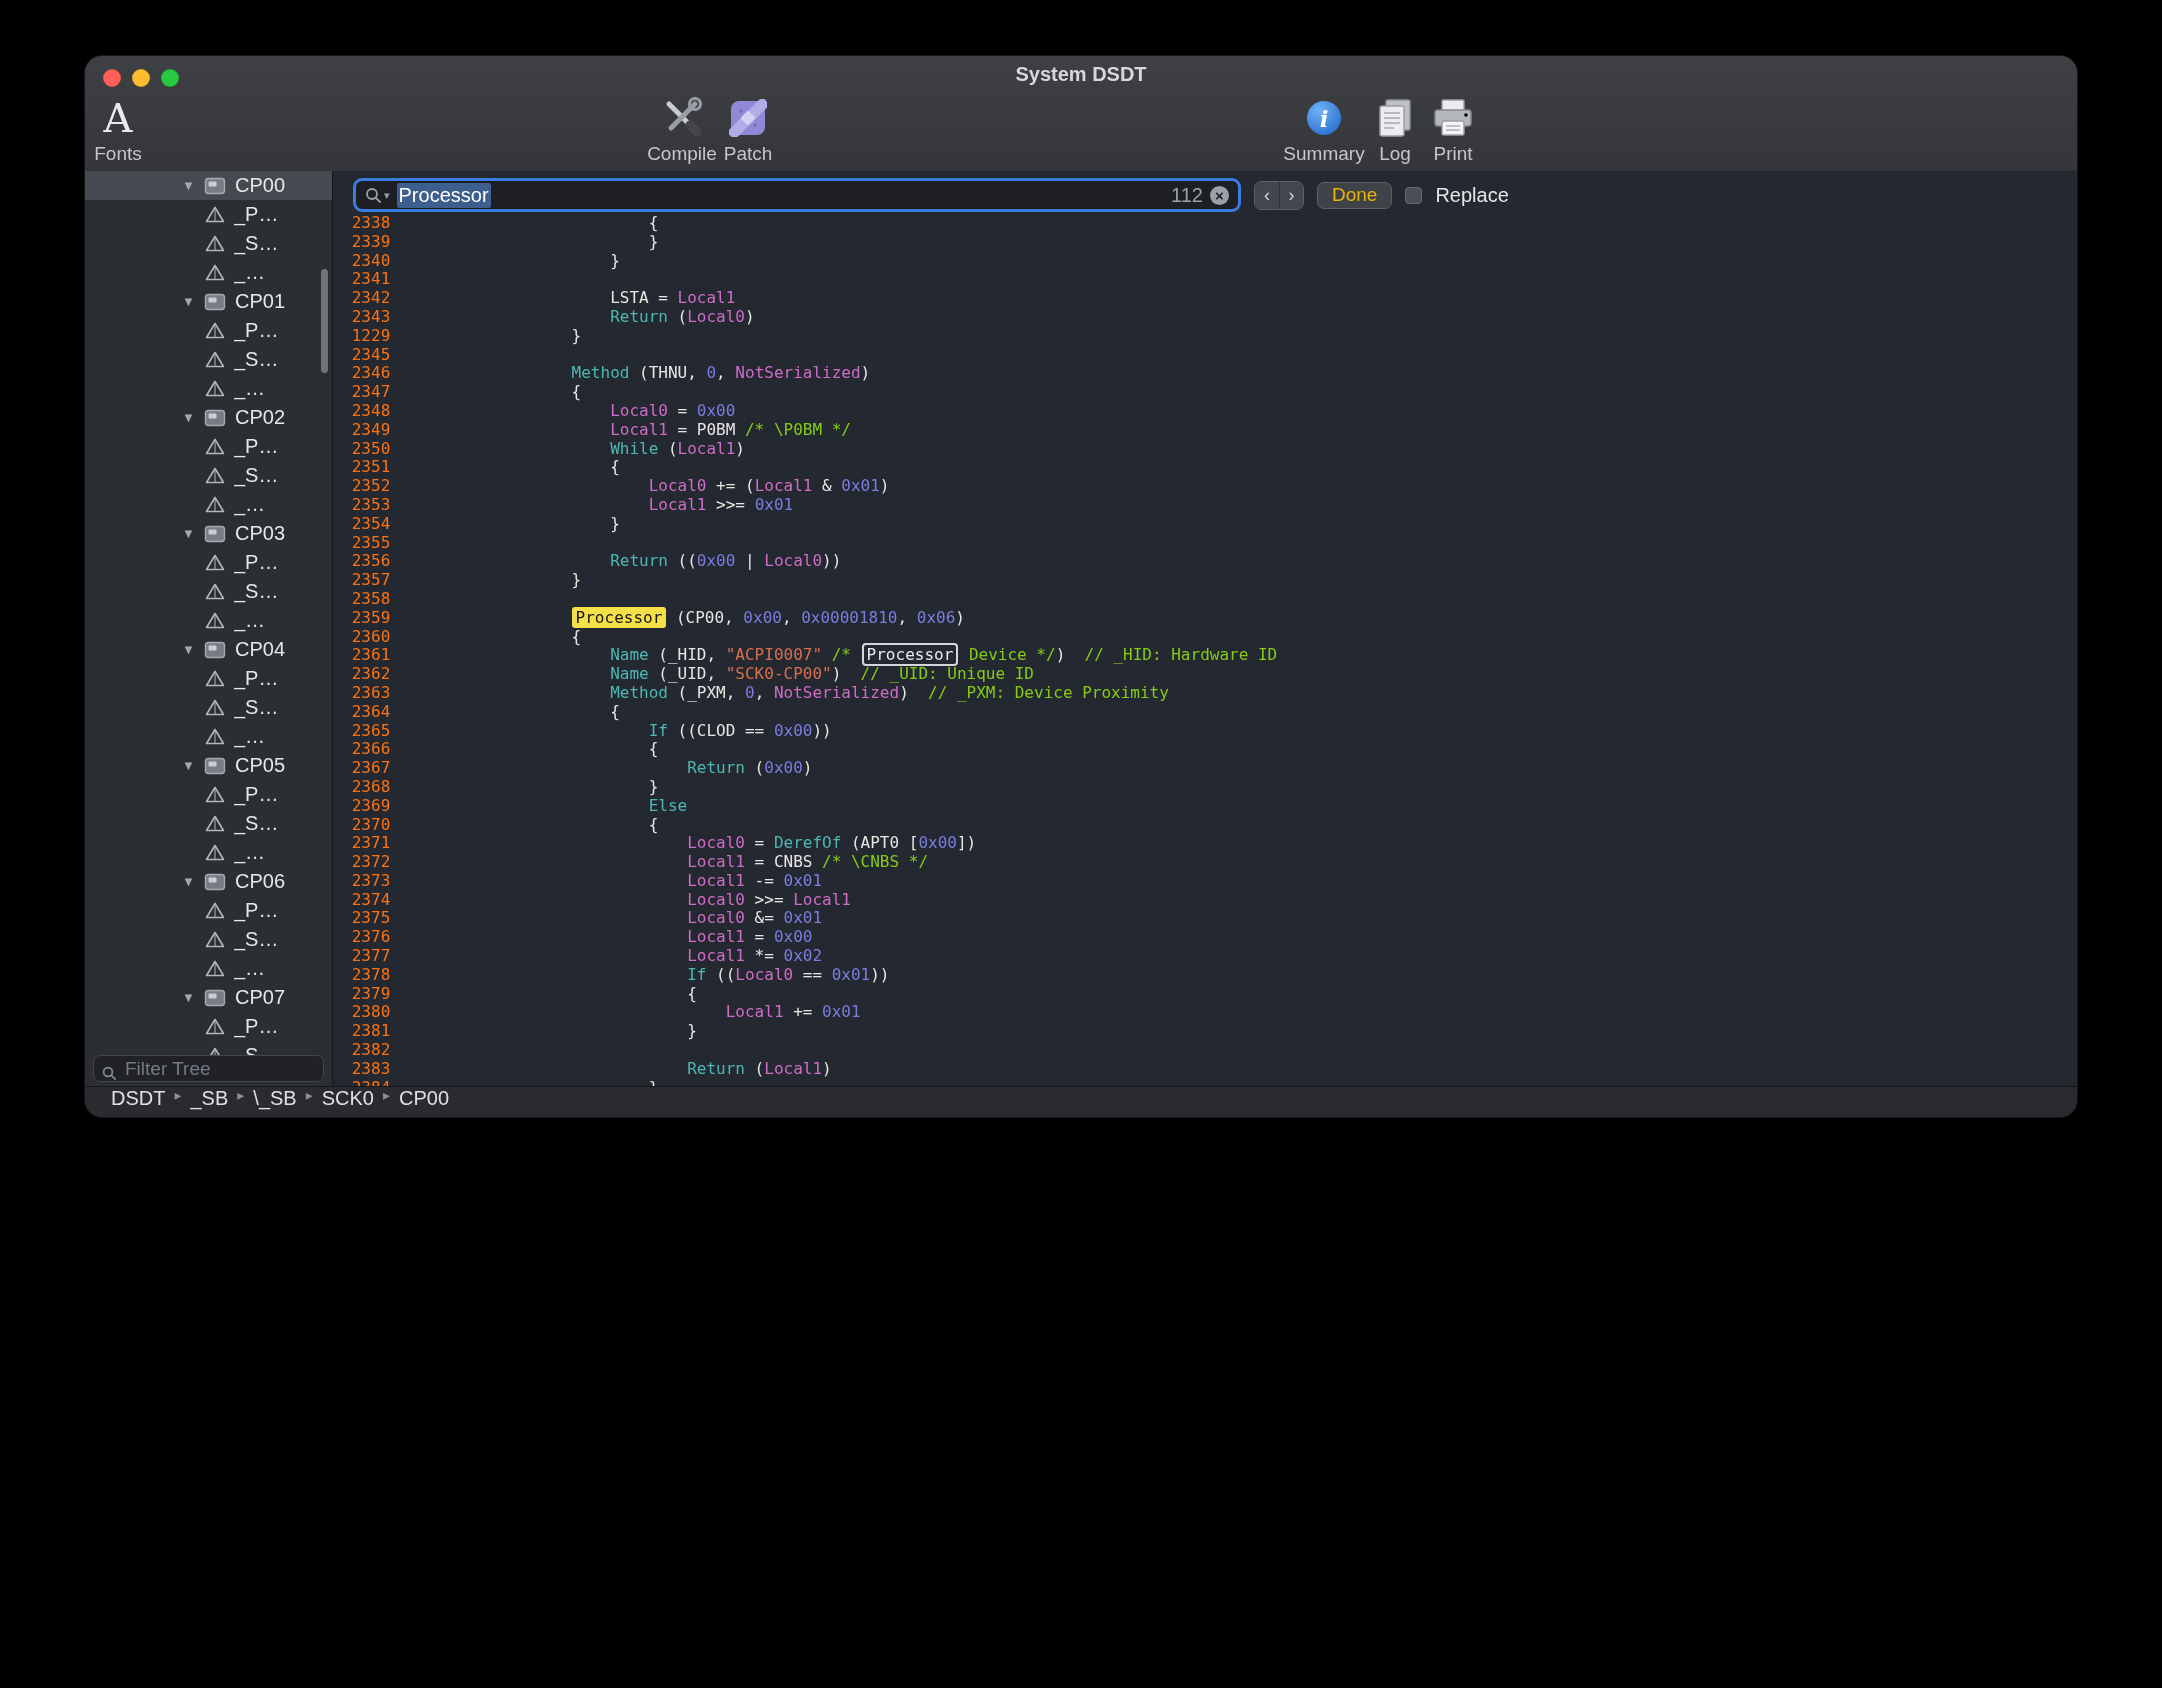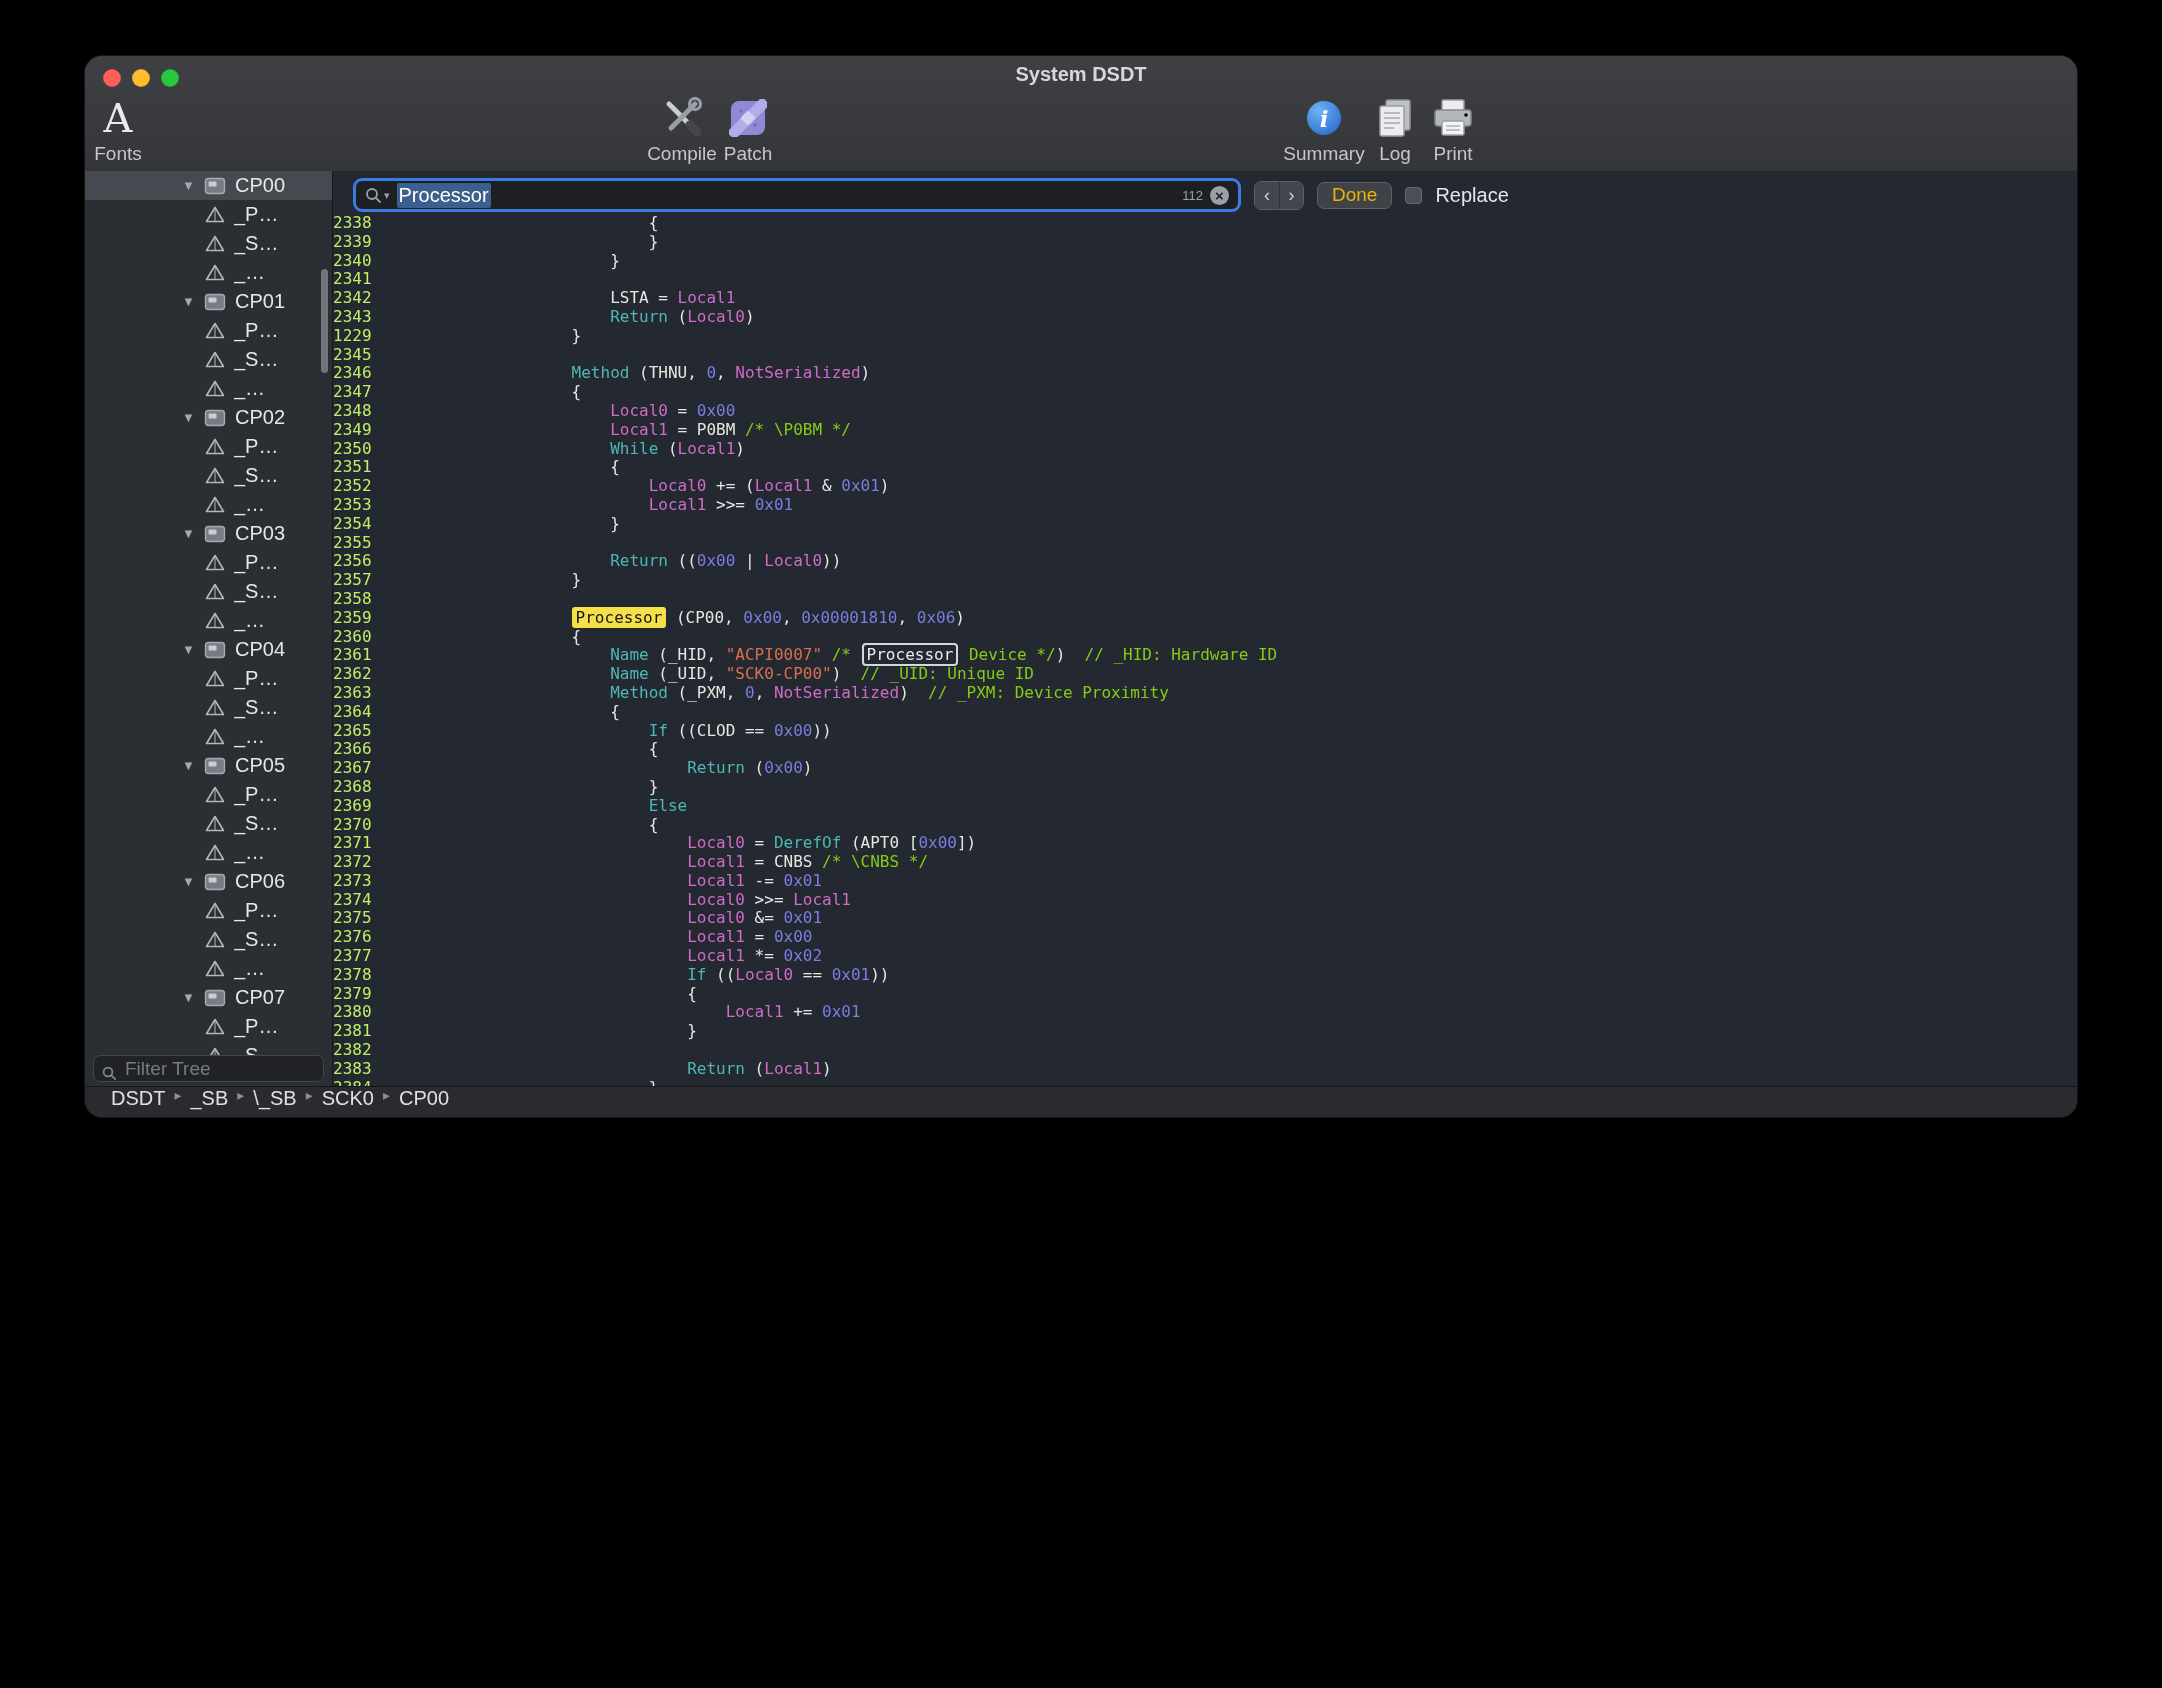--- a/index.html
+++ b/index.html
@@ -40,35 +40,35 @@
   .filter input::placeholder{color:#767b83;}
   .splitter-knob{position:absolute;left:249px;top:454px;width:9px;height:9px;border-radius:50%;background:#5c6067;}
   
   .editor{flex:1;background:#242830;position:relative;overflow:hidden;}
   .findbar{position:absolute;top:6px;left:20px;right:20px;height:36px;display:flex;align-items:center;gap:13px;}
   .searchfield{width:888px;height:34px;box-sizing:border-box;border:3px solid #3b7ce2;border-radius:9px;background:#1d1f24;
                display:flex;align-items:center;padding:0 9px;gap:7px;flex:none;}
   .mag-wrap{display:flex;align-items:center;gap:2px;flex:none;}
   .mag-chev{font-size:11px;color:#9aa0a8;}
   .sel-text{font-size:20px;color:#ffffff;background:#3c5f8e;padding:1px 2px;border-radius:2px;}
-  .match-count{margin-left:auto;color:#9aa1a9;font-size:13px;text-align:right;}
+  .match-count{margin-left:auto;color:#9aa1a9;font-size:20px;text-align:right;}
   .clear-btn{width:19px;height:19px;border-radius:50%;background:#9aa0a8;color:#1d1f24;display:flex;align-items:center;
              justify-content:center;font-size:15px;font-weight:700;flex:none;line-height:1;}
   .seg{display:flex;border:1px solid #5d6166;border-radius:7px;overflow:hidden;height:27px;flex:none;}
   .seg button{width:24px;background:#43464c;color:#d5d7da;border:none;font-size:18px;padding:0;line-height:25px;
               font-family:"Liberation Sans",sans-serif;}
   .seg button + button{border-left:1px solid #2e3136;}
   .done-btn{height:27px;padding:0 14px;border-radius:7px;border:1px solid #5d6166;background:#3f4247;color:#eab308;
             font-size:19px;font-family:"Liberation Sans",sans-serif;}
   .cb{width:17px;height:17px;border-radius:4px;background:#4a4e55;border:1px solid #686c72;flex:none;box-sizing:border-box;}
   .cb-label{font-size:20px;color:#e4e5e7;}
   .code{position:absolute;top:43px;left:0;right:0;bottom:0;overflow:hidden;
         font-family:"DejaVu Sans Mono",monospace;font-size:16px;}
   .line{display:flex;height:18.8px;line-height:18.8px;white-space:pre;}
-  .ln{width:76px;text-align:left;color:#bef264;flex:none;}
+  .ln{width:76px;text-align:center;color:#f97316;flex:none;}
   .lc{padding-left:47px;}
   .c-p{color:#e8e6e2}
   .c-k{color:#4db8b4}
   .c-n{color:#7b7de0}
   .c-s{color:#d8704e}
   .c-c{color:#84cc16}
   .c-l{color:#cf6cc8}
   .c-y{background:#f6e049;color:#141414;border-radius:3px;padding:1px 4px;}
   .c-r{border:2px solid #d4d8dd;border-radius:4px;padding:0 3px;margin:0 1px;color:#eaebed;}
   

